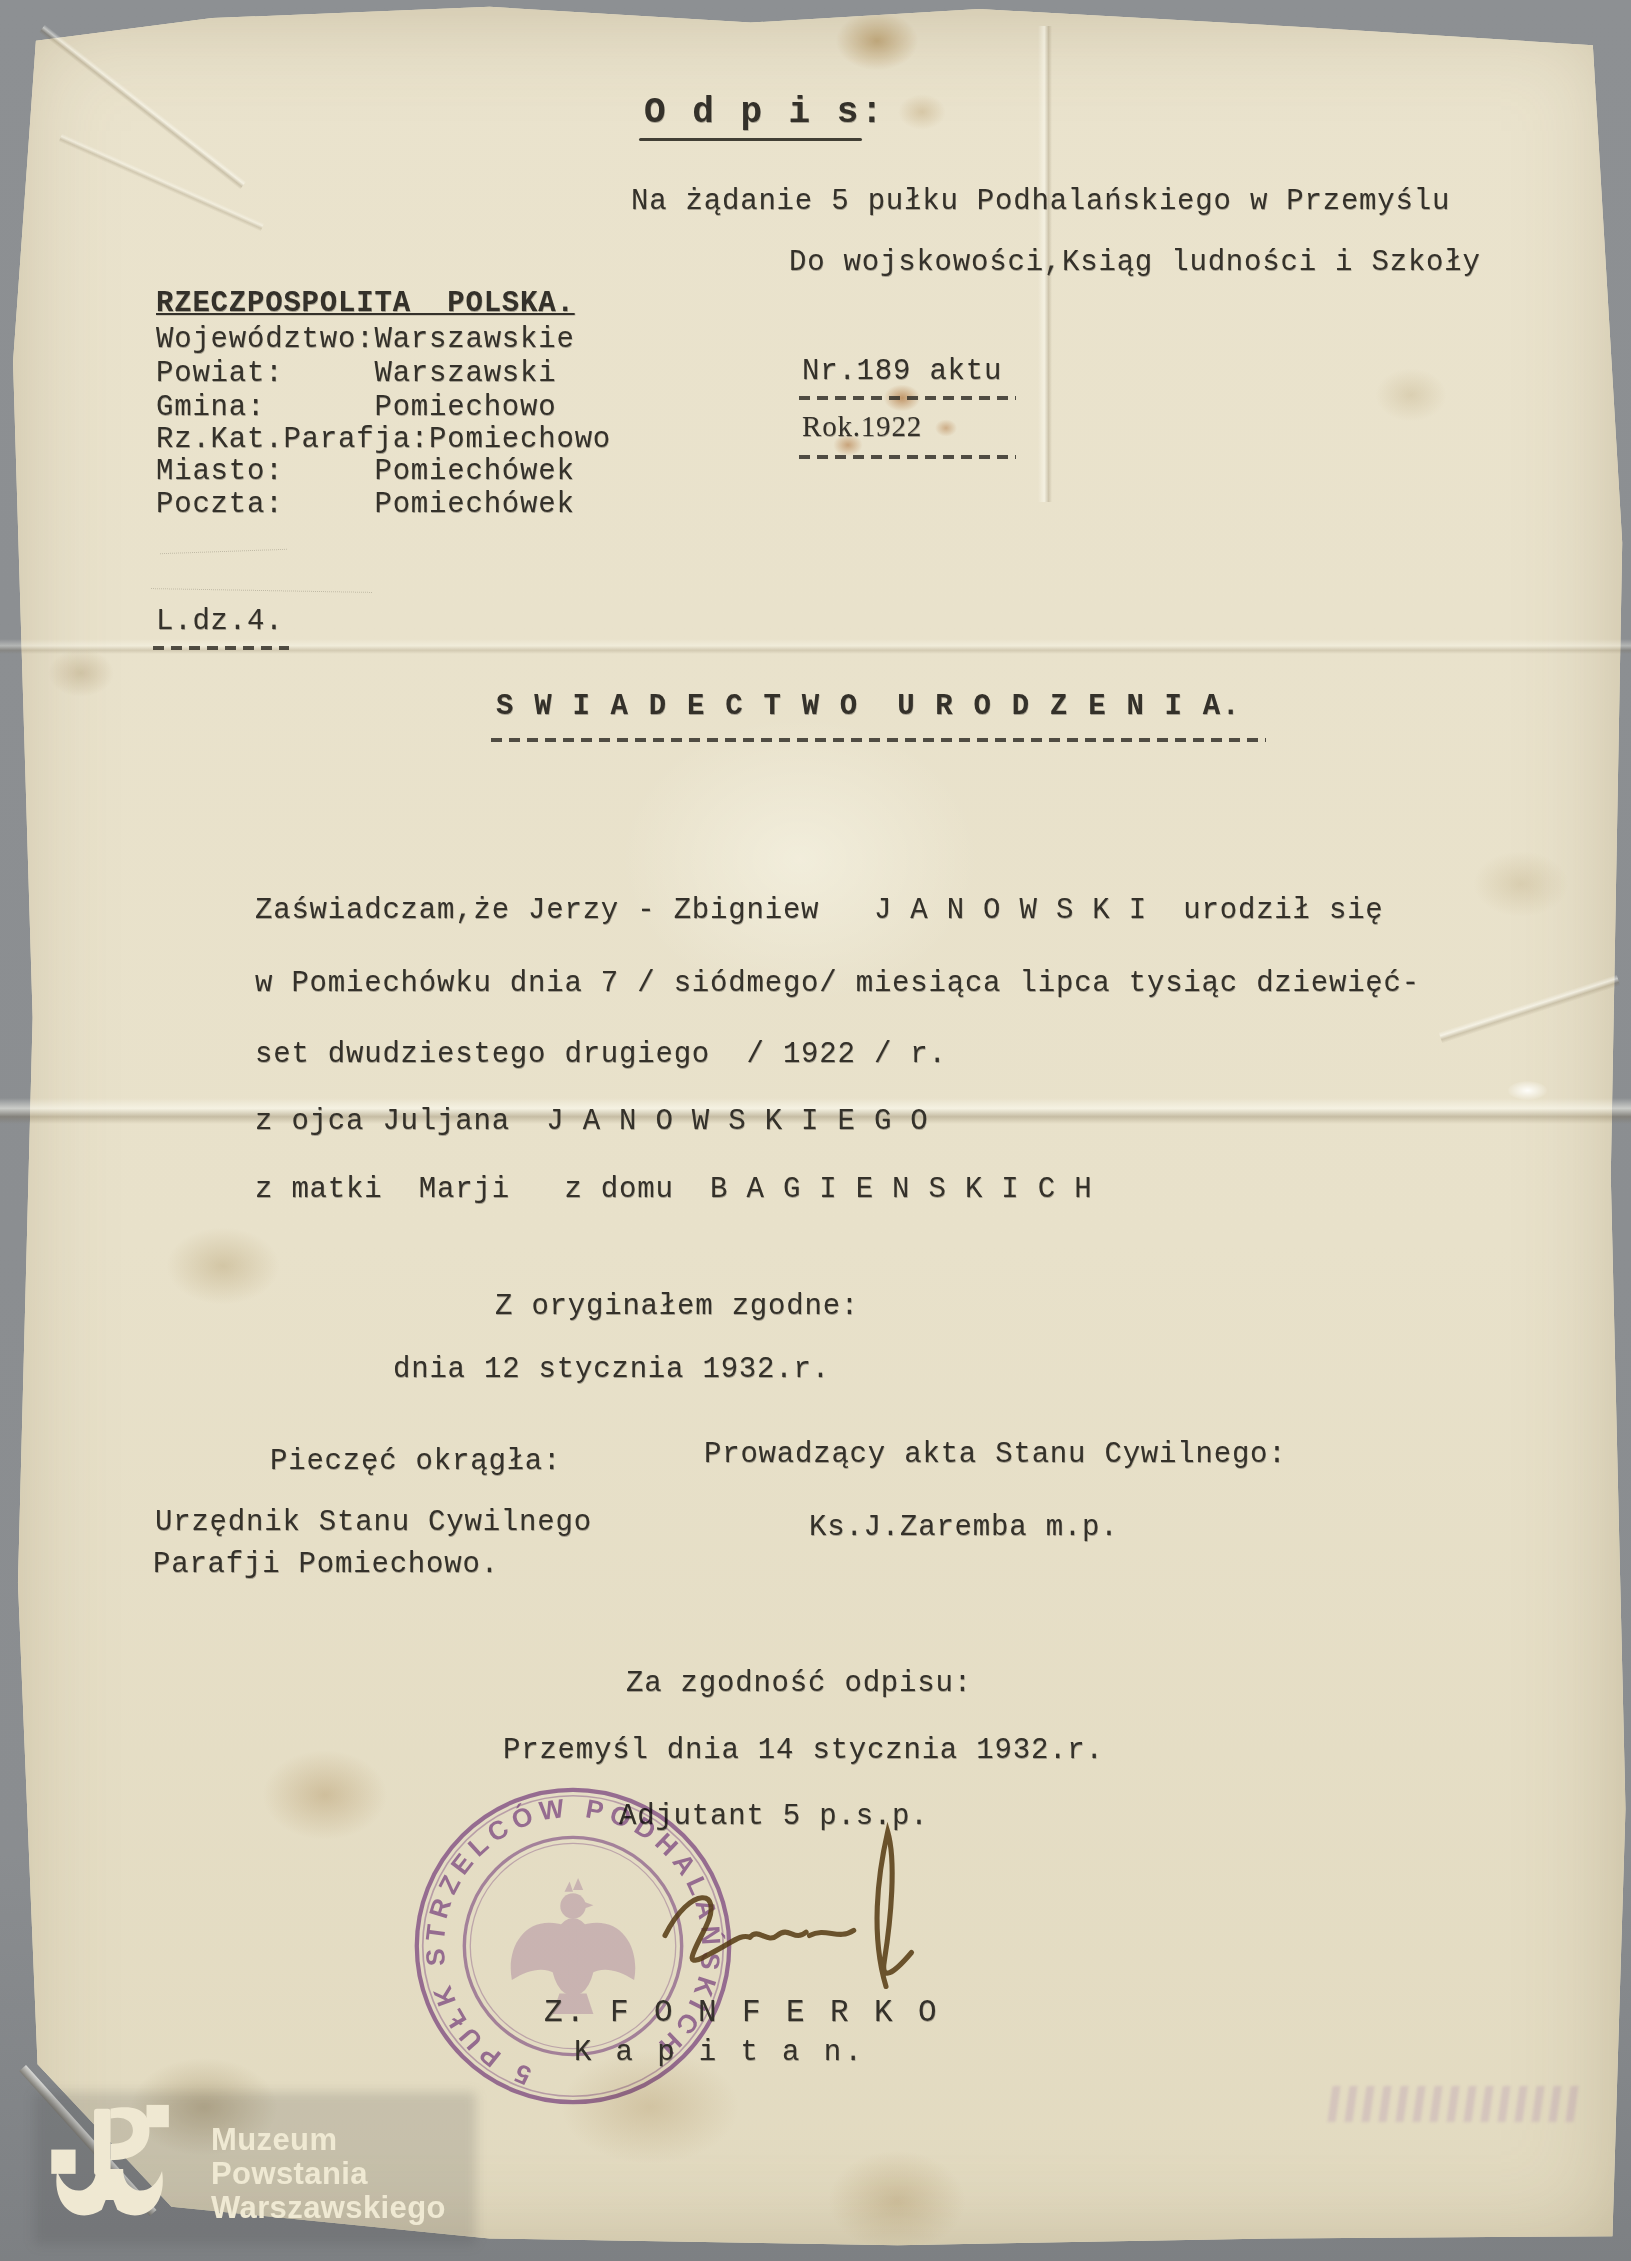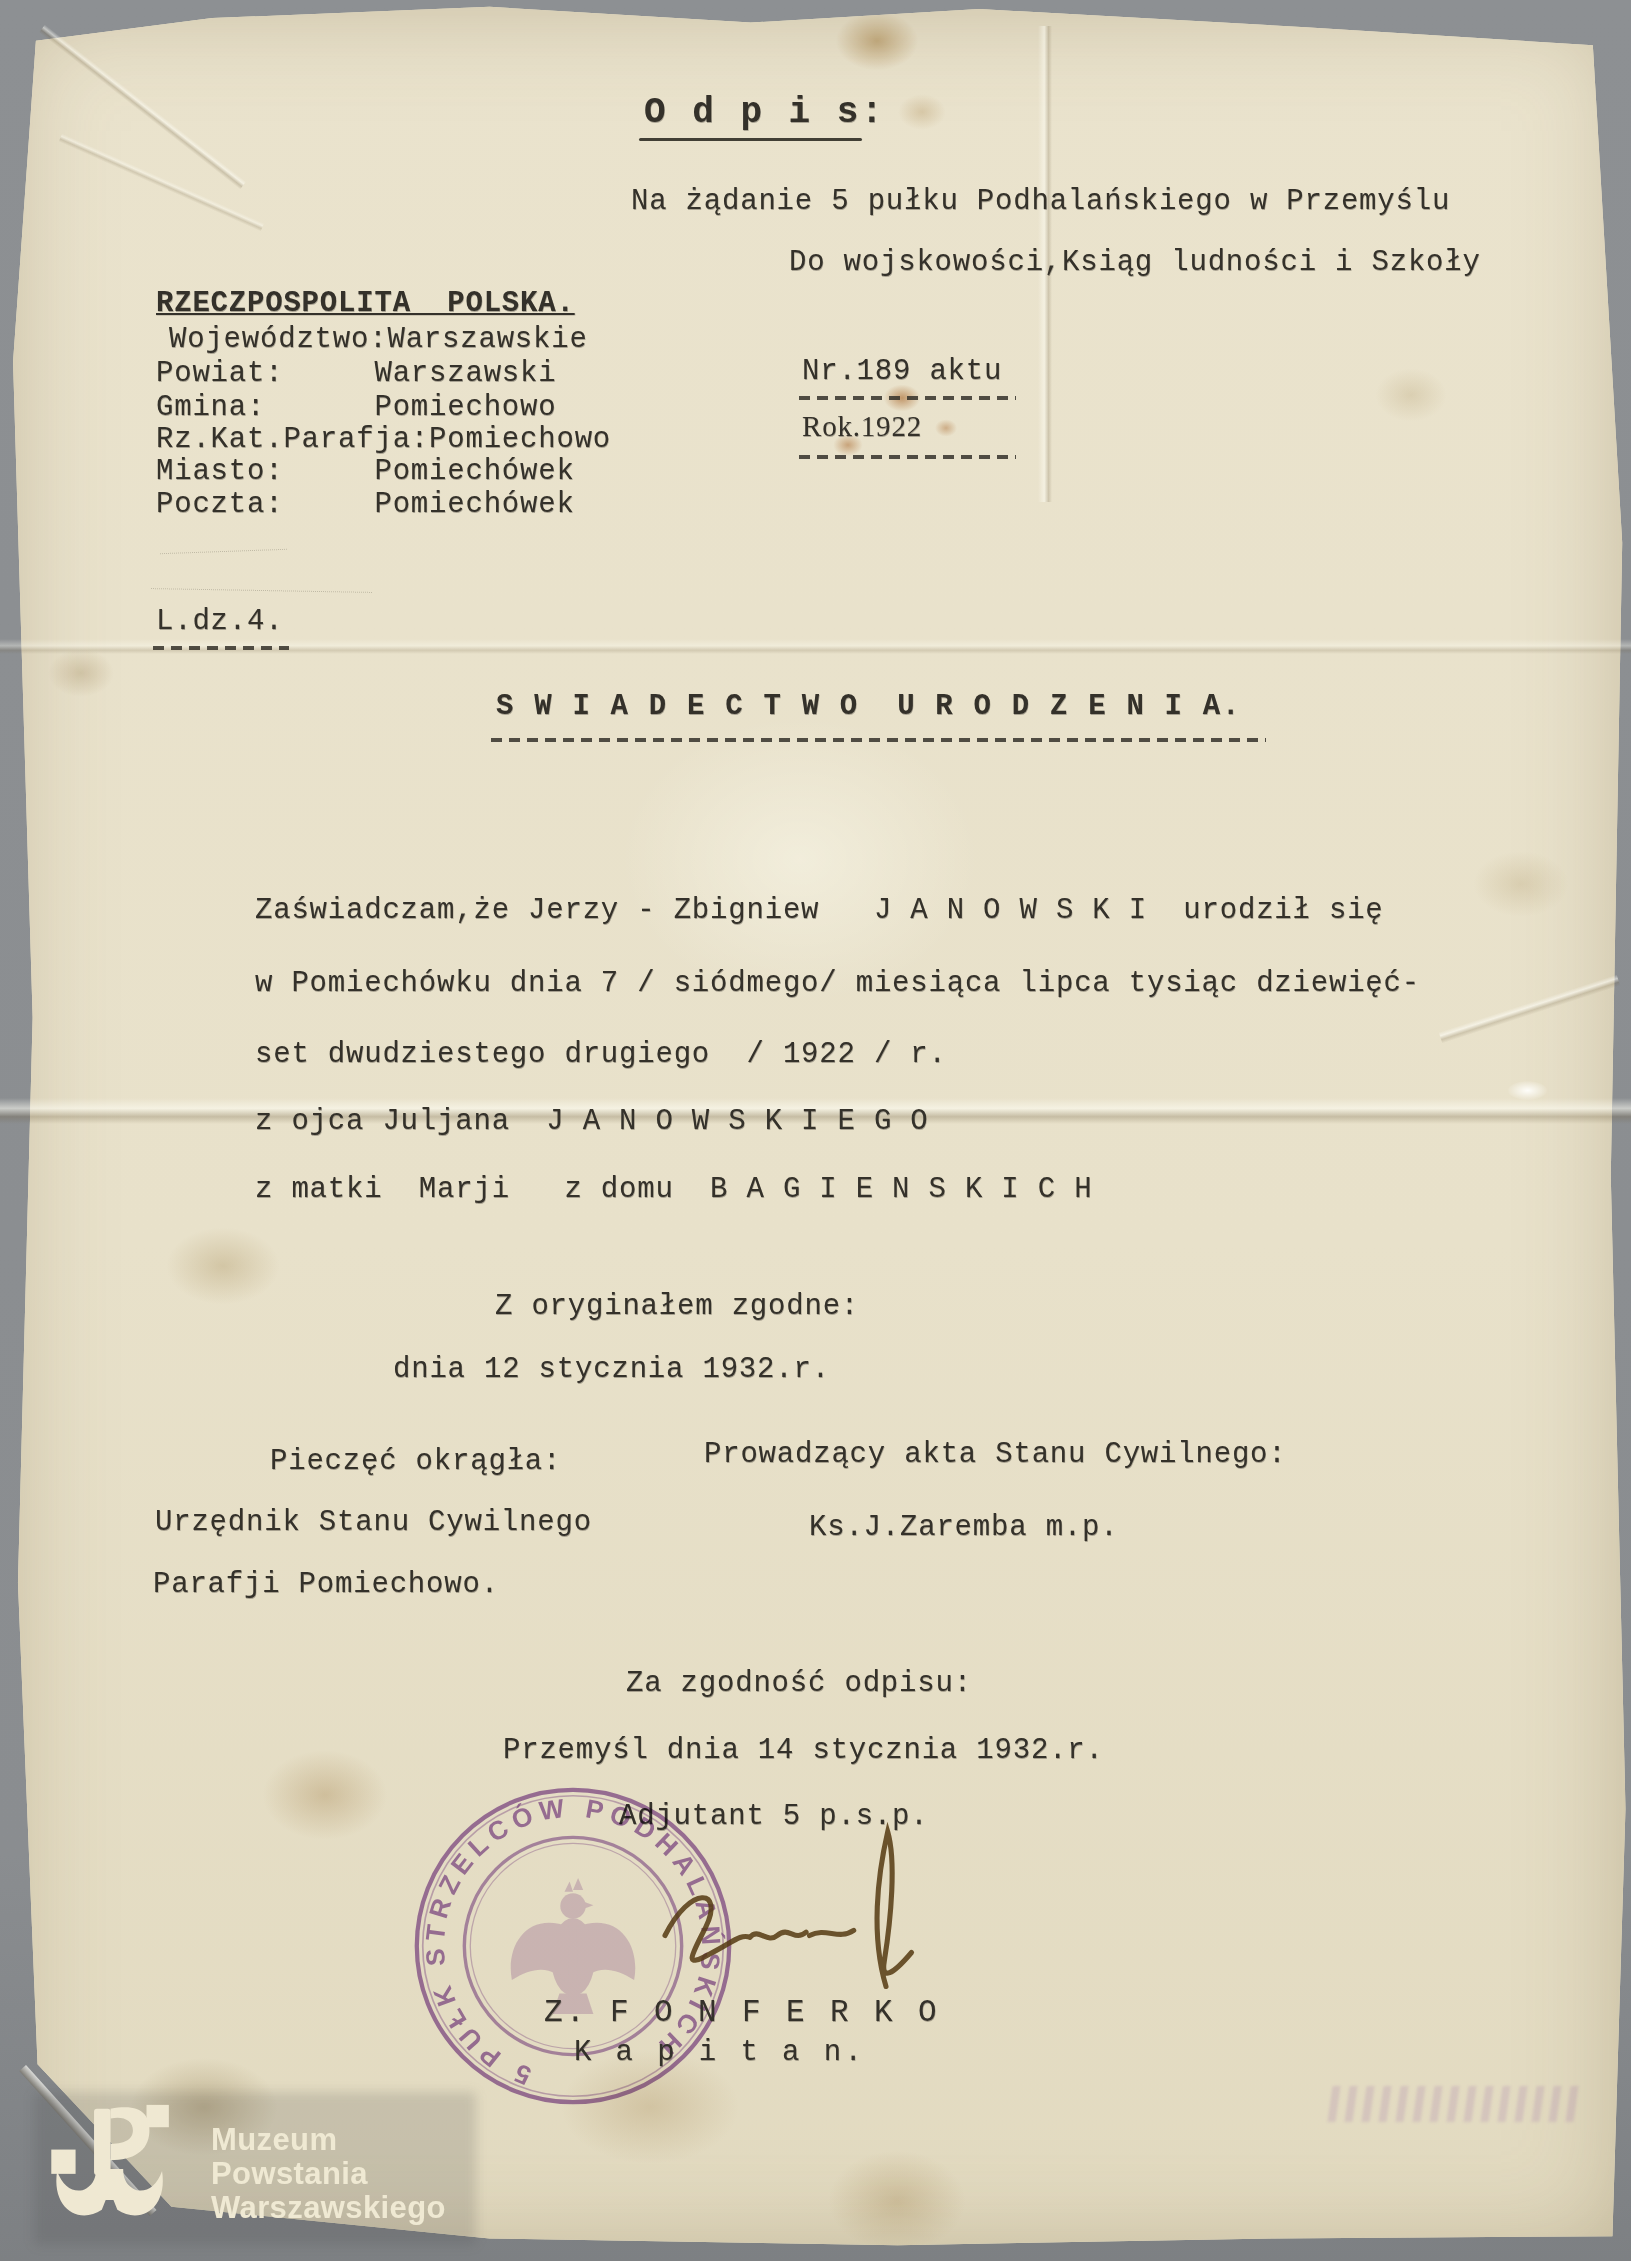--- a/index.html
+++ b/index.html
@@ -87,21 +87,21 @@
   <div class="scribble" id="scribble2"></div>
   <div id="faint-mark"></div>
 
   <div class="ink" style="left:644px;top:92px;font-size:36px;letter-spacing:2.5px;font-weight:bold;">O d p i s:</div>
   <div class="solidline" style="left:639px;top:138px;width:223px;"></div>
 
   <div class="ink t34" style="left:631px;top:185px;">Na żądanie 5 pułku Podhalańskiego w Przemyślu</div>
   <div class="ink t34" style="left:789px;top:246px;">Do wojskowości,Ksiąg ludności i Szkoły</div>
 
   <div class="ink t34" style="left:156px;top:287px;font-weight:bold;text-decoration:underline;">RZECZPOSPOLITA  POLSKA.</div>
-  <div class="ink t34" style="left:169px;top:323px;text-align:right;">Województwo:Warszawskie</div>
+  <div class="ink t34" style="left:156px;top:323px;text-align:right;">Województwo:Warszawskie</div>
   <div class="ink t34" style="left:156px;top:357px;">Powiat:     Warszawski</div>
   <div class="ink t34" style="left:156px;top:391px;">Gmina:      Pomiechowo</div>
   <div class="ink t34" style="left:156px;top:423px;">Rz.Kat.Parafja:Pomiechowo</div>
   <div class="ink t34" style="left:156px;top:455px;">Miasto:     Pomiechówek</div>
   <div class="ink t34" style="left:156px;top:488px;">Poczta:     Pomiechówek</div>
 
   <div class="ink t34" style="left:802px;top:355px;">Nr.189 aktu</div>
   <div class="dash" style="left:799px;top:396px;width:217px;"></div>
   <div class="ink t34" style="left:802px;top:410px;font-family:Liberation Serif, serif;">Rok.1922</div>
   <div class="dash" style="left:799px;top:455px;width:217px;"></div>
@@ -119,21 +119,21 @@
   <div class="ink t34" style="left:255px;top:1105px;">z ojca Juljana  J A N O W S K I E G O</div>
   <div class="ink t34" style="left:255px;top:1173px;">z matki  Marji   z domu  B A G I E N S K I C H</div>
 
   <div class="ink t34" style="left:495px;top:1281px;margin-top:9px;">Z oryginałem zgodne:</div>
   <div class="ink t34" style="left:393px;top:1353px;">dnia 12 stycznia 1932.r.</div>
 
   <div class="ink t34" style="left:270px;top:1445px;">Pieczęć okrągła:</div>
   <div class="ink t34" style="left:704px;top:1438px;">Prowadzący akta Stanu Cywilnego:</div>
   <div class="ink t34" style="left:155px;top:1506px;">Urzędnik Stanu Cywilnego</div>
   <div class="ink t34" style="left:809px;top:1511px;">Ks.J.Zaremba m.p.</div>
-  <div class="ink t34" style="left:153px;top:1548px;margin-top:20px;">Parafji Pomiechowo.</div>
+  <div class="ink t34" style="left:153px;top:1548px;">Parafji Pomiechowo.</div>
 
   <div class="ink t34" style="left:626px;top:1667px;">Za zgodność odpisu:</div>
   <div class="ink t34" style="left:503px;top:1734px;">Przemyśl dnia 14 stycznia 1932.r.</div>
   <div class="ink t34" style="left:619px;top:1800px;">Adjutant 5 p.s.p.</div>
 
   <div class="stamp-wrap">
     <svg width="326" height="326" viewBox="0 0 384 384">
       <defs>
         <path id="ring" d="M192,344 a152,152 0 1,1 0.3,0"></path>
       </defs>

